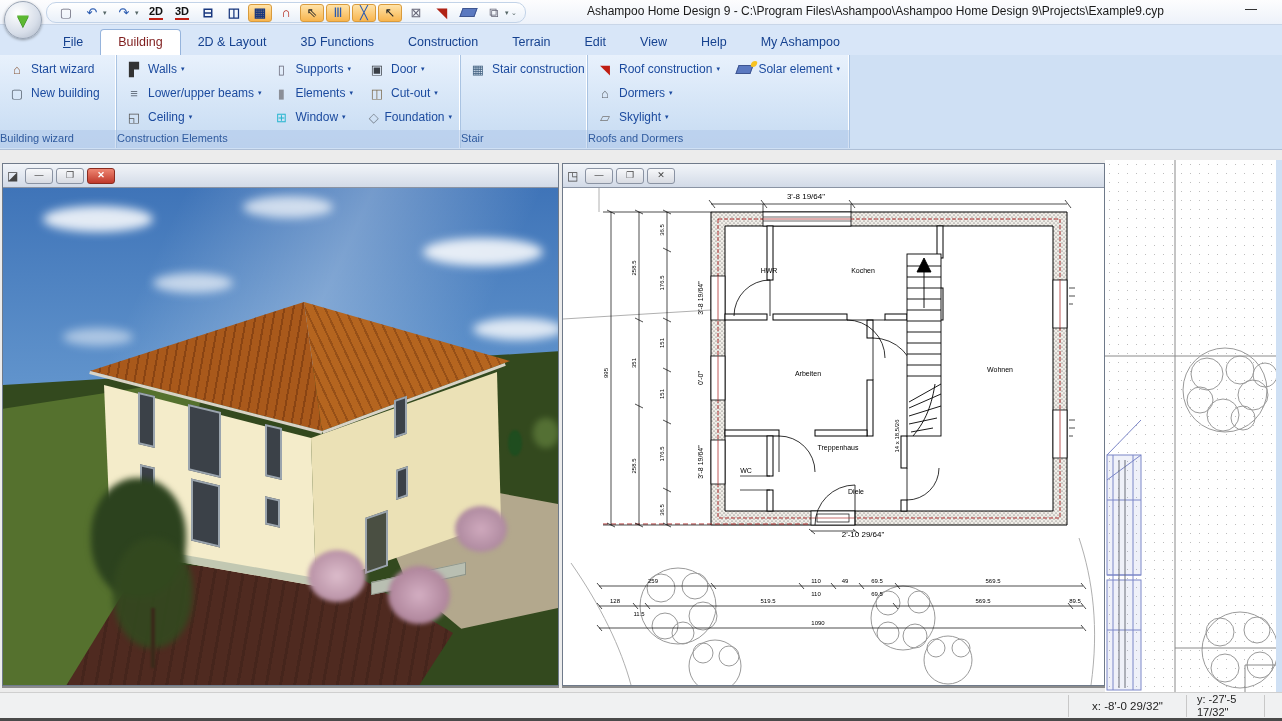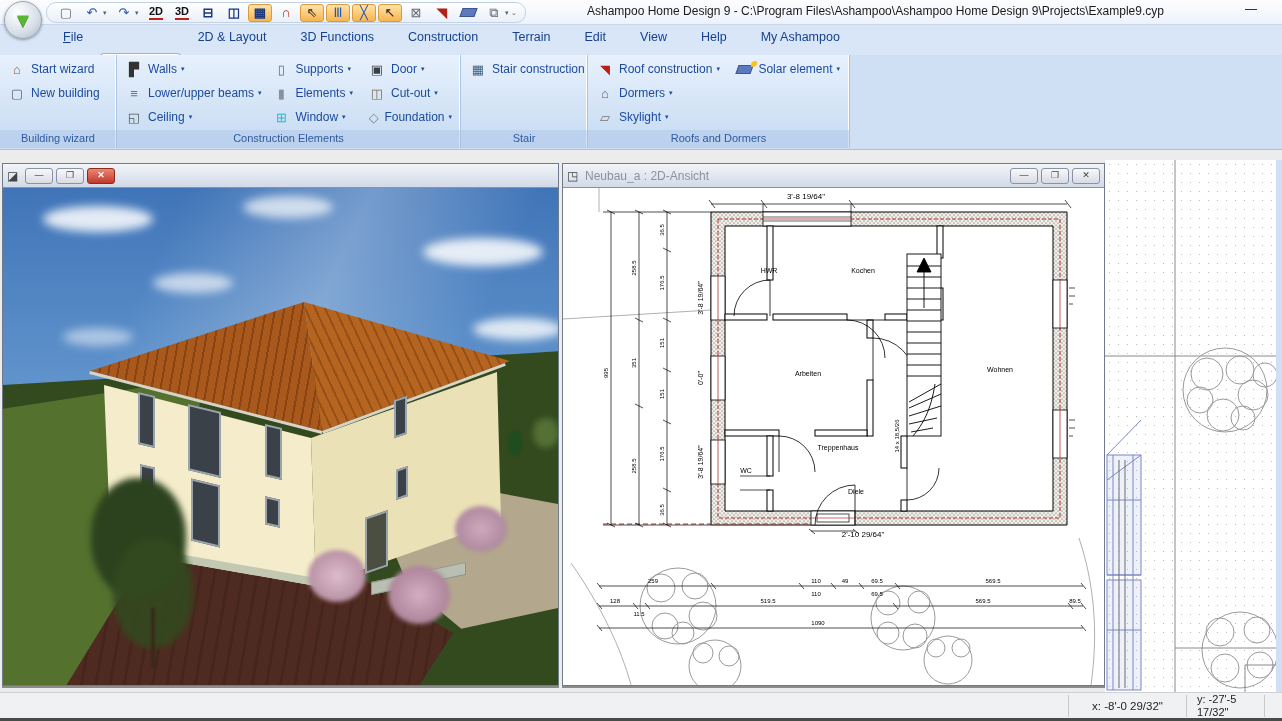--- a/index.html
+++ b/index.html
@@ -30,40 +30,40 @@
   .icon-panel { width:15px; height:9px; background:#5b79c0; border:1px solid #3e5590;
      transform:skewX(-20deg); position:relative; display:inline-block; }
   .icon-panel.sun::after { content:""; position:absolute; right:-4px; top:-5px; width:6px;
      height:6px; background:#f7c322; border-radius:50%; }
   .title-text { position:absolute; left:587px; top:4px; font-size:12px; color:#1a1a1a; }
   .win-min { position:absolute; left:1238px; top:2px; width:26px; height:18px; text-align:center;
     font-size:12px; color:#111; }
 
   
   .tabrow { position:absolute; left:0; top:25px; width:1282px; height:30px; background:#d8e6f8;
-    display:flex; padding-left:46px; }
+    display:flex; align-items:flex-end; padding-left:46px; }
   .tab { padding:5px 17px 6px 17px; font-size:12.5px; color:#15418f; cursor:default; }
   .tab.active { background:#ffffff; border:1px solid #96b4dc; border-bottom:none;
-    border-radius:4px 4px 0 0; color:#15803d;margin-top:28px; }
+    border-radius:4px 4px 0 0; color:#7f1d1d;margin-top:28px; }
   .tab-file::first-letter { text-decoration:underline; }
 
   
   .ribbon { position:absolute; left:0; top:55px; width:1282px; height:95px;
     background:#cfe0f4; border-bottom:1px solid #aebfd6; display:flex; }
   .rgroup { height:93px; background:linear-gradient(#e8f1fc,#cfe1f5 70%,#c6daf1);
     border-right:1px solid #a9c3e2; box-shadow:inset -1px 0 0 #ffffff;
     display:flex; flex-direction:column; }
   .rbody { flex:1; display:flex; padding:2px 4px 0 4px; }
   .rcol { display:flex; flex-direction:column; }
   .rbtn { display:flex; align-items:center; height:24px; padding:0 4px; border-radius:3px;
     white-space:nowrap; }
   .ricon { width:18px; text-align:center; font-size:13px; margin-right:5px; line-height:1; }
   .rlabel { font-size:12px; color:#1b4a9e; }
   .caret { font-size:7px; color:#1b4a9e; margin-left:4px; }
-  .rname { height:18px; text-align:center; font-size:11px; color:#2f5a9e;
+  .rname { height:18px; font-size:11px; color:#2f5a9e;
     background:rgba(176,201,233,.55); line-height:17px; }
   .g0{width:117px}.g1{width:344px}.g2{width:127px}.g3{width:262px}.g4{width:118px}
   .i-wizard{color:#8b5a3c}.i-outline{color:#55606e}.i-walls{color:#333}.i-beams{color:#6b7684}
   .i-ceil{color:#555}.i-sup{color:#667}.i-chim{color:#8b8f98}.i-win{color:#27b6cf}
   .i-door{color:#3a3f46}.i-cut{color:#7b6a4d}.i-found{color:#77808c}.i-stair{color:#41607f}
   .i-roof{color:#c01d12}.i-dorm{color:#5a5f66}.i-sky{color:#777}.i-ana{color:#d99c1a}
 
   
   .mdi { position:absolute; left:0; top:150px; width:1282px; height:542px; background:#ececec; }
   .bgpane { position:absolute; left:1105px; top:10px; width:177px; height:532px; background:#fff;
@@ -435,21 +435,20 @@
           <div class="bush" style="left:452px;top:318px;width:52px;height:46px;background:radial-gradient(#cfa9bd,#a07c92)"></div>
           <div class="tree-blob" style="left:505px;top:242px;width:14px;height:26px;background:#1f4d1f;filter:blur(1px)"></div>
           <div class="tree-blob" style="left:530px;top:230px;width:26px;height:30px;background:#5d7a3a;opacity:.8"></div>
         </div>
       </div>
     </div>
 
     <div class="win win2d">
       <div class="wtitle">
         <span class="wicon">◳</span>
-        <span class="wname">Neubau_a : 2D-Ansicht</span>
         <span class="wbtns">
           <span class="wbtn">—</span>
           <span class="wbtn">❐</span>
           <span class="wbtn">✕</span>
         </span>
       </div>
       <div class="wbody plan-body">
         <svg width="541" height="497" viewBox="0 0 541 497">
           <defs>
             <pattern id="hatch" width="4" height="4" patternUnits="userSpaceOnUse">

